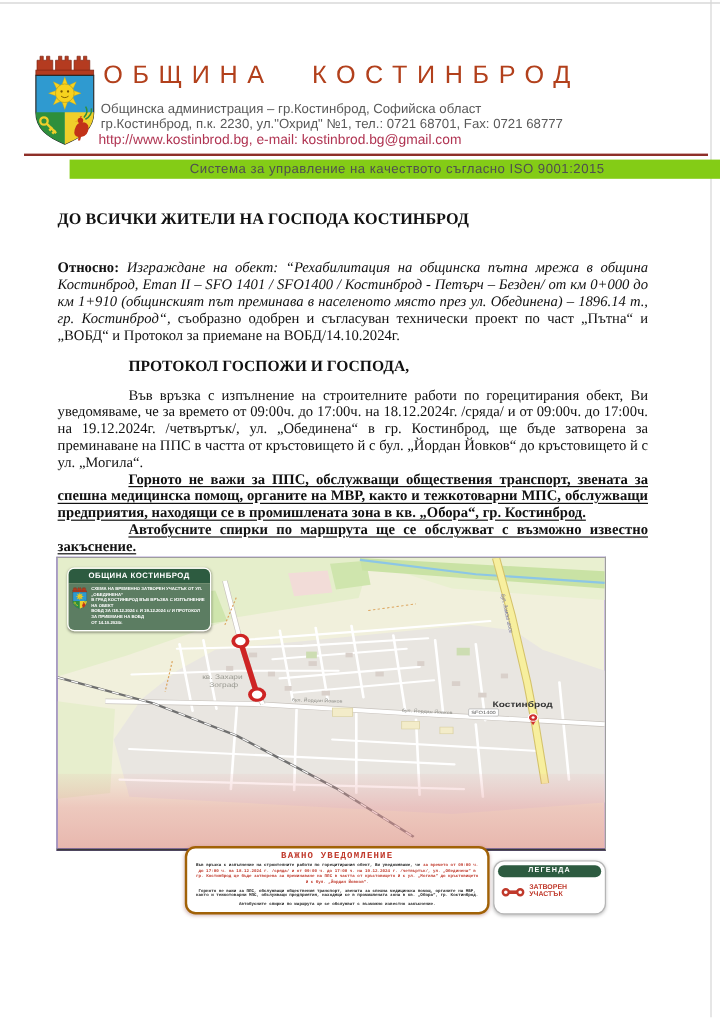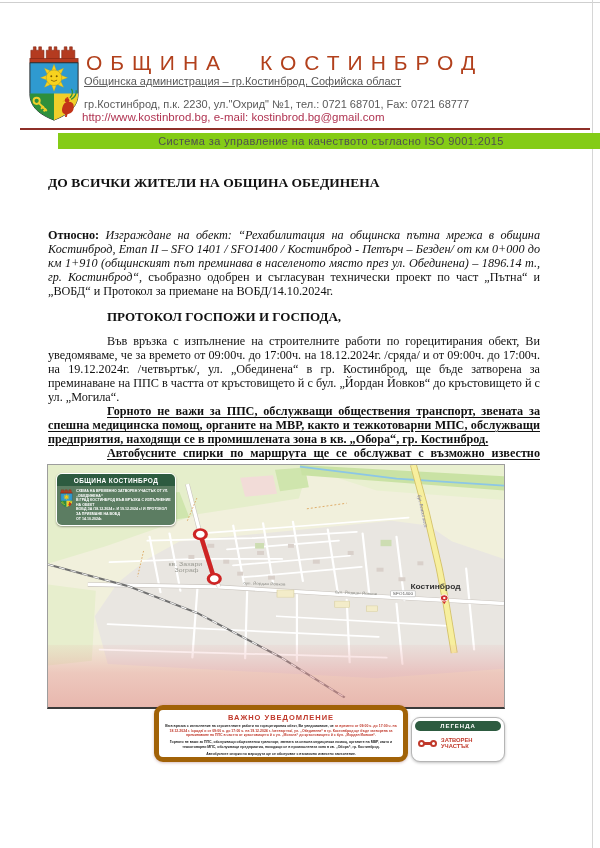--- a/index.html
+++ b/index.html
@@ -7,32 +7,32 @@
   body { position:relative; font-family:"Liberation Serif", serif; color:#111; }
 
   .page-edge-top { position:absolute; left:0; top:2px; width:600px; height:1px; background:#cfcfcf; }
   .page-edge-right { position:absolute; right:7px; top:0; width:1px; height:848px; background:#d6d6d6; }
 
   
   .logo { position:absolute; left:27px; top:44px; width:54px; height:78px; }
   .org-name { position:absolute; left:86px; top:51px; font-family:"Liberation Sans", sans-serif;
               font-size:21px; font-weight:500; color:#b2401c; letter-spacing:8px; word-spacing:18px; white-space:nowrap; }
   .addr { position:absolute; left:84px; font-family:"Liberation Sans", sans-serif; font-size:11px; color:#595959; white-space:nowrap; }
-  .addr1 { top:75px;text-decoration:underline; } .addr2 { top:98px; }
+  .addr1 { top:85px; } .addr2 { top:98px; }
   .weblink { position:absolute; left:82px; top:111px; font-family:"Liberation Sans", sans-serif;
              font-size:11.5px; color:#b03452; text-decoration:none; white-space:nowrap; }
   .header-rule { position:absolute; left:20px; top:128px; width:570px; height:2px; background:#8e2f28; }
   .iso-bar { position:absolute; left:58px; top:133px; width:546px; height:16px; background:#84cc16;
              font-family:"Liberation Sans", sans-serif; font-size:11px; color:#4f4f4f;
              display:flex; align-items:center; justify-content:center; letter-spacing:.4px; white-space:nowrap; }
 
   
   .letter { position:absolute; left:48px; top:176px; width:492px; font-size:12.2px; line-height:14px; text-align:justify; }
   .addressee { font-size:13.5px; font-weight:bold; line-height:14px; text-align:left; }
-  .subject { margin-top:38px; }
+  .subject { margin-top:26px; }
   .subject .lbl { font-weight:bold; }
   .subject .ital { font-style:italic; }
   .salutation { margin-top:12px; margin-left:59px; font-weight:bold; font-size:13px; line-height:14px; text-align:left; }
   .para { margin-top:0; text-indent:59px; }
   .p1 { margin-top:10px; }
   .p-ul { font-weight:bold; text-decoration:underline; text-underline-offset:2px; text-decoration-thickness:1px; }
 
   
   .map-wrap { position:absolute; left:47px; top:464px; width:458px; height:245px;
               border:1px solid #9d9d9d; border-bottom:2px solid #3a3a3a; background:#8b5cf6; }
@@ -41,22 +41,22 @@
   .map-infobox { position:absolute; left:8px; top:8px; width:120px; border:1.5px solid #fff;
                  border-radius:6px; overflow:hidden; box-shadow:0 1px 2px rgba(0,0,0,.35); }
   .map-infobox .ib-head { background:#2d5b40; color:#fff; font-family:"Liberation Sans", sans-serif;
                  font-weight:bold; font-size:6.5px; text-align:center; padding:2.5px 0; letter-spacing:.4px; }
   .map-infobox .ib-body { background:#5c7d62; display:flex; gap:3px; padding:3px 4px 4px 3px; align-items:flex-start; }
   .map-infobox .ib-arms { width:13px; flex:0 0 13px; }
   .map-infobox .ib-text { color:#fff; font-family:"Liberation Sans", sans-serif; font-size:3.6px;
                  line-height:4.6px; font-weight:bold; }
 
   .map-notice { position:absolute; left:106px; top:240px; width:254px; height:57px; background:#fff;
-                border:5px solid #a16207; border-radius:9px; padding:3px 6px;
-                font-family:Liberation Sans, sans-serif; text-align:center; box-shadow:0 1px 3px rgba(120,40,40,.3); }
+                border:2px solid #a16207; border-radius:9px; padding:3px 6px;
+                font-family:Liberation Mono, monospace; text-align:center; box-shadow:0 1px 3px rgba(120,40,40,.3); }
   .map-notice .n-title { color:#c0392b; font-weight:bold; font-size:7.5px; letter-spacing:1px; margin-bottom:2px; }
   .map-notice p { font-size:3.5px; line-height:4.5px; color:#222; font-weight:bold; margin-bottom:2.5px; }
   .map-notice .red { color:#c0392b; }
 
   .map-legend { position:absolute; left:363px; top:252px; width:94px; height:45px; background:#fff;
                 border:1px solid #b5b5b5; border-radius:9px; padding:3px; box-shadow:0 1px 3px rgba(0,0,0,.25); }
   .map-legend .lg-head { background:#2d5b40; color:#fff; border-radius:5px; font-family:"Liberation Sans", sans-serif;
                 font-weight:bold; font-size:6px; text-align:center; padding:2px 0; letter-spacing:1px; }
   .map-legend .lg-row { display:flex; align-items:center; gap:4px; margin-top:6px; padding-left:3px; }
   .map-legend .sym { display:flex; align-items:center; }
@@ -125,21 +125,21 @@
   <use href="#coat-of-arms"></use>
 </svg>
 <div class="org-name">ОБЩИНА КОСТИНБРОД</div>
 <div class="addr addr1">Общинска администрация – гр.Костинброд, Софийска област</div>
 <div class="addr addr2">гр.Костинброд, п.к. 2230, ул."Охрид" №1, тел.: 0721 68701, Fax: 0721 68777</div>
 <a class="weblink" href="#">http://www.kostinbrod.bg, e-mail: kostinbrod.bg@gmail.com</a>
 <div class="header-rule"></div>
 <div class="iso-bar">Система за управление  на качеството  съгласно  ISO 9001:2015</div>
 
 <div class="letter">
-  <div class="addressee">ДО ВСИЧКИ ЖИТЕЛИ НА ОБЩИНА ОБЕДИНЕНА</div>
+  <div class="addressee">ДО ВСИЧКИ ЖИТЕЛИ НА ГОСПОДА КОСТИНБРОД</div>
 
   <p class="subject"><span class="lbl">Относно:</span><span class="ital"> Изграждане на обект: “Рехабилитация на общинска пътна мрежа в община Костинброд, Етап II – SFO 1401 / SFO1400 / Костинброд - Петърч – Безден/ от км 0+000 до км 1+910 (общинският път преминава в населеното място през ул. Обединена) – 1896.14 т., гр. Костинброд“,</span><span> съобразно одобрен и съгласуван технически проект по част „Пътна“ и „ВОБД“ и Протокол за приемане на ВОБД/14.10.2024г.</span></p>
 
   <div class="salutation">ПРОТОКОЛ ГОСПОЖИ И ГОСПОДА,</div>
 
   <p class="para p1">Във връзка с изпълнение на строителните работи по горецитирания обект, Ви уведомяваме, че за времето от 09:00ч. до 17:00ч. на 18.12.2024г. /сряда/ и от 09:00ч. до 17:00ч. на 19.12.2024г. /четвъртък/, ул. „Обединена“ в гр. Костинброд, ще бъде затворена за преминаване на ППС в частта от кръстовището й с бул. „Йордан Йовков“ до кръстовището й с ул. „Могила“.</p>
   <p class="para p-ul">Горното не важи за ППС, обслужващи обществения транспорт, звената за спешна медицинска помощ, органите на МВР, както и тежкотоварни МПС, обслужващи предприятия, находящи се в промишлената зона в кв. „Обора“, гр. Костинброд.</p>
   <p class="para p-ul">Автобусните спирки по маршрута ще се обслужват с възможно известно закъснение.</p>
 </div>
 

